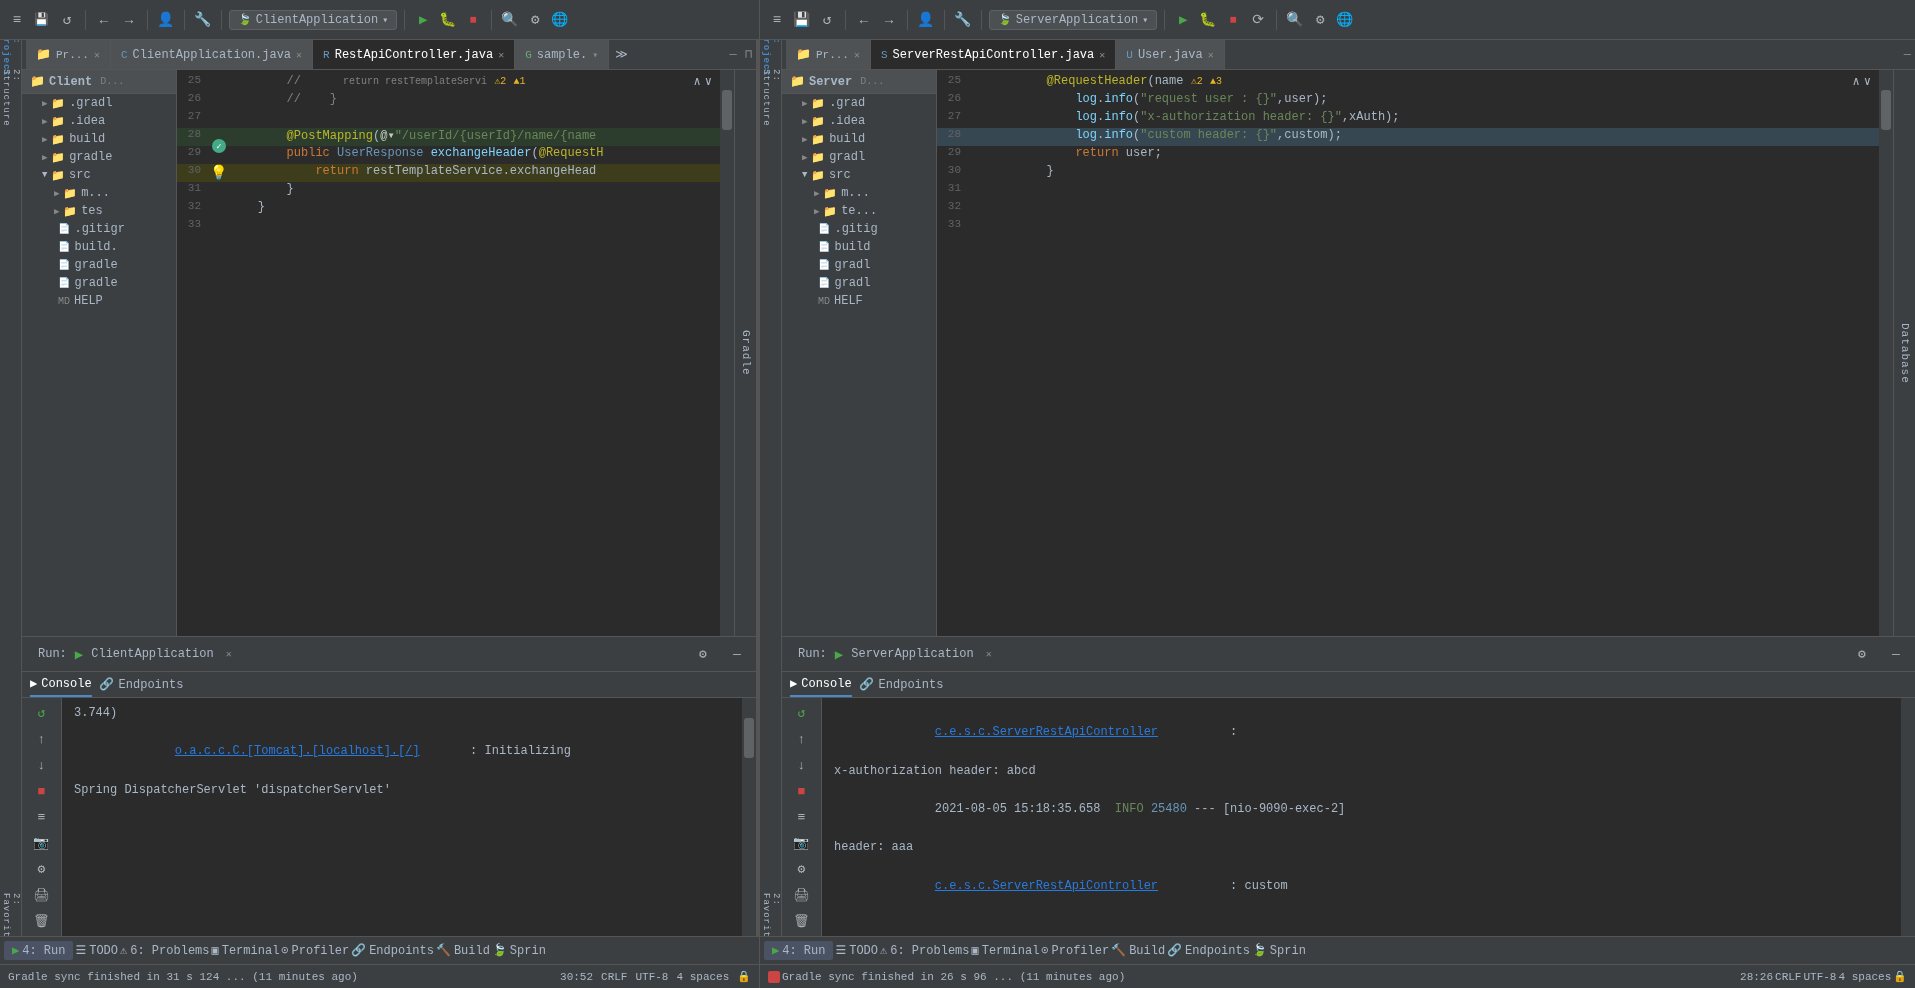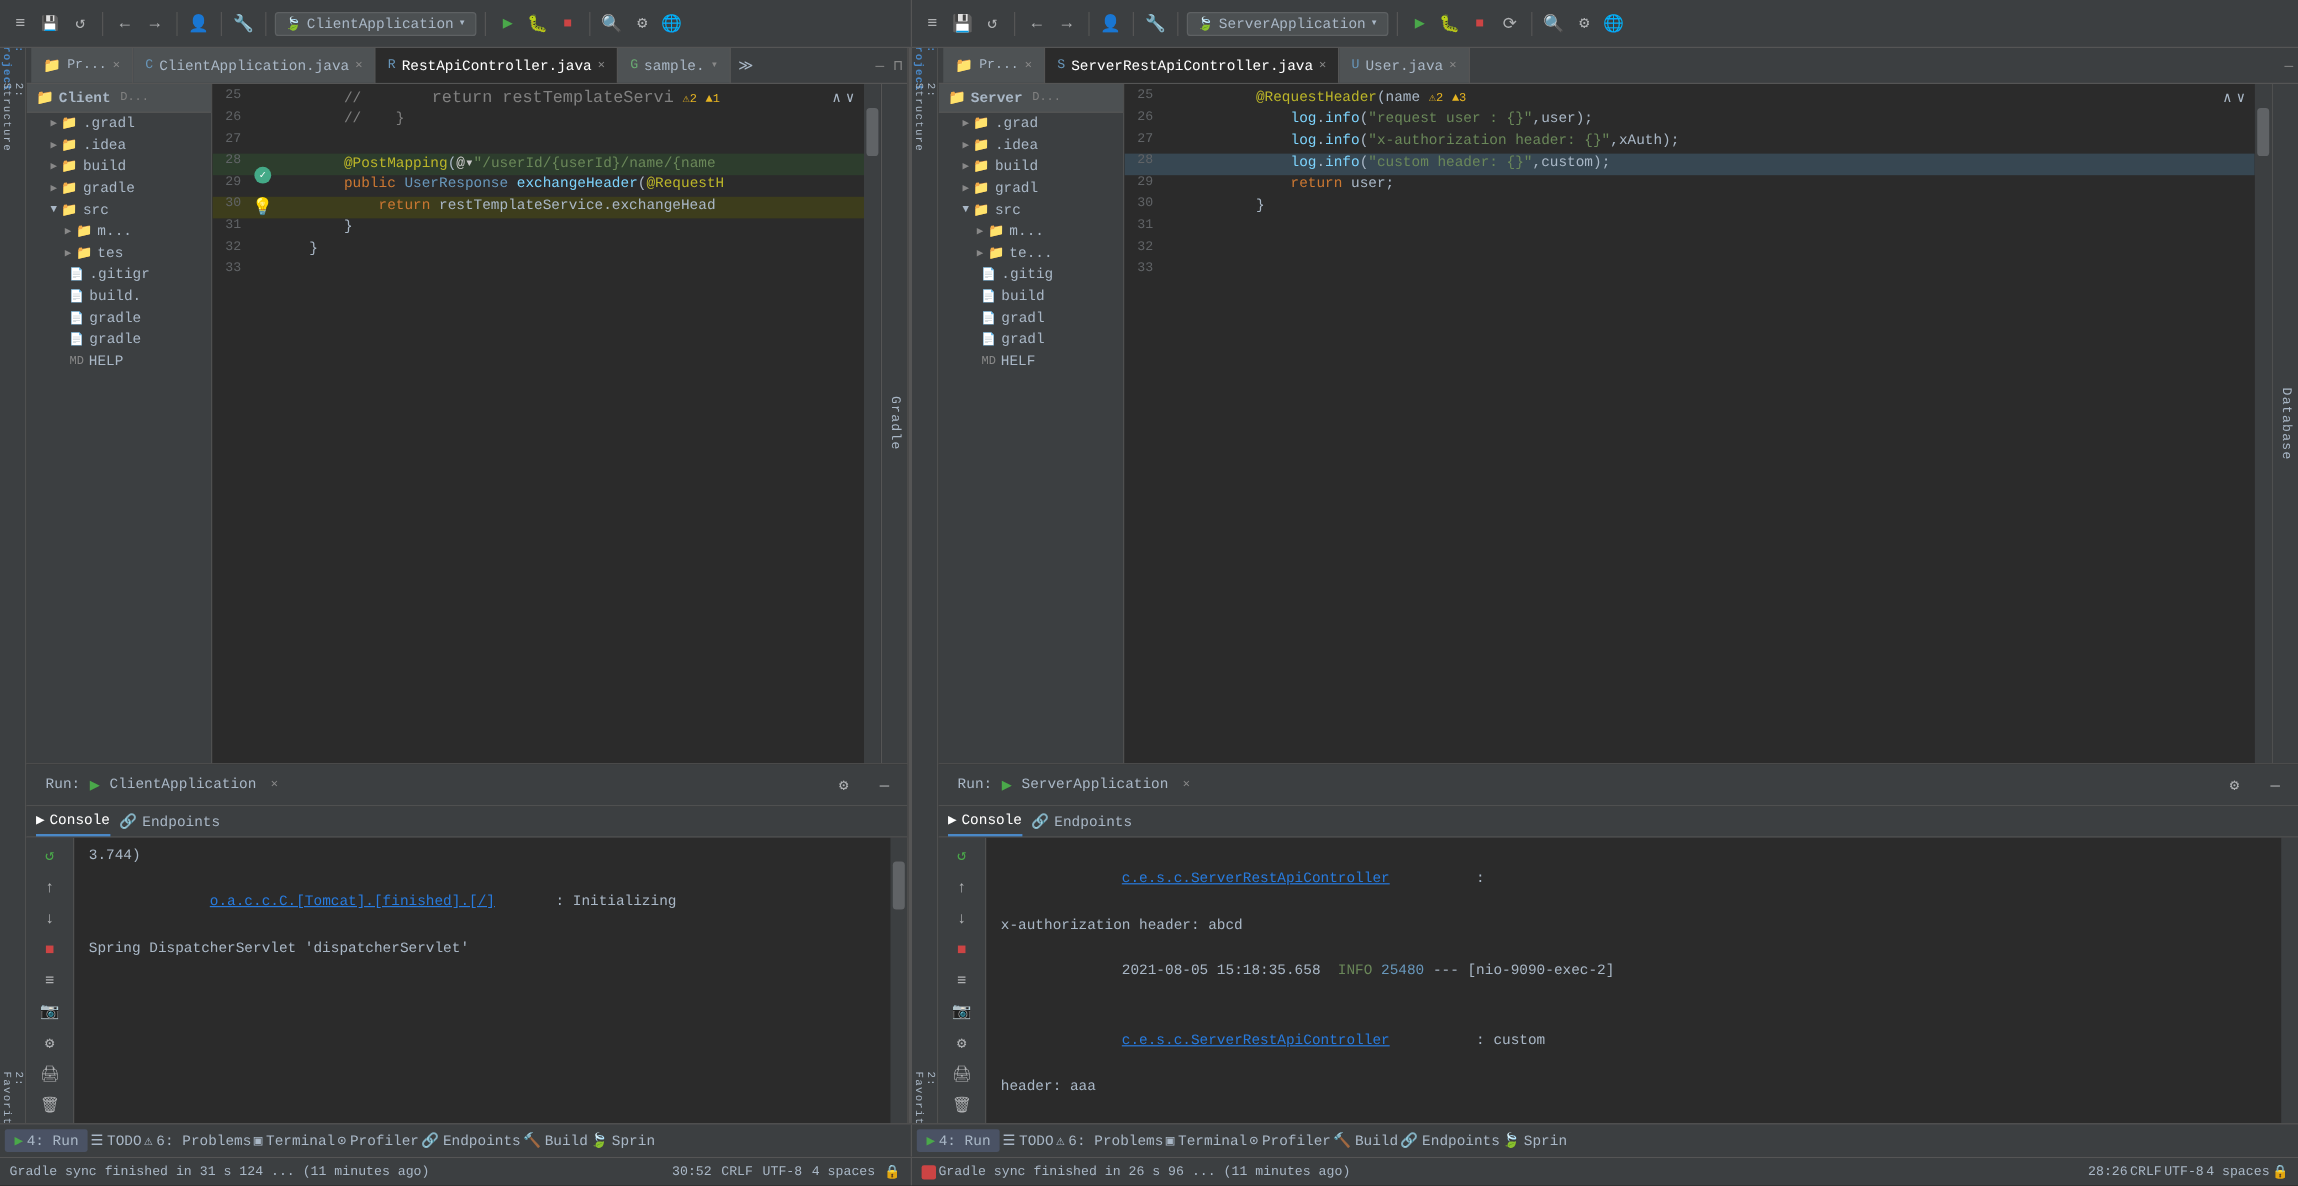--- a/index.html
+++ b/index.html
@@ -168,21 +168,21 @@
     .kw { color: #cc7832; }
     .str { color: #6a8759; }
     .ann { color: #bbb529; }
     .cm { color: #808080; }
     .fn { color: #7dd3fc; }
     .tp { color: #6897bb; }
 
     
     .inline-anno {
       color: #808080;
-      font-size: 14px;
+      font-size: 10px;
     }
     .warn-icon { color: #e6b422; font-size: 10px; }
     .hint-icon { color: #e6b422; font-size: 14px; }
 
     
     .scrollbar-track {
       width: 14px;
       background: #3c3f41;
       flex-shrink: 0;
       position: relative;
@@ -602,21 +602,21 @@
             <div class="bottom-toolbar-icon">≡</div>
             <div class="bottom-toolbar-icon">📷</div>
             <div class="bottom-toolbar-icon">⚙</div>
             <div class="bottom-toolbar-icon">🖨</div>
             <div class="bottom-toolbar-icon">🗑</div>
           </div>
 
           <div class="console-content">
             <div class="console-line console-normal">3.744)</div>
             <div class="console-line">
-              <span class="console-link">o.a.c.c.C.[Tomcat].[finished].[/]</span><span class="console-normal">       : Initializing</span>
+              <span class="console-link">o.a.c.c.C.[Tomcat].[localhost].[/]</span><span class="console-normal">       : Initializing</span>
             </div>
             <div class="console-line console-normal">Spring DispatcherServlet 'dispatcherServlet'</div>
             <div class="console-line">
               
             </div>
           </div>
 
           <div class="bottom-scrollbar">
             <div style="background:#606366; width:10px; height:40px; margin:0 auto; border-radius:3px; margin-top:20px;"></div>
           </div>
@@ -835,24 +835,24 @@
           </div>
 
           <div class="console-content">
             <div class="console-line">
               <span class="console-link">c.e.s.c.ServerRestApiController</span><span class="console-normal">          :</span>
             </div>
             <div class="console-line console-normal">x-authorization header: abcd</div>
             <div class="console-line">
               <span class="console-normal">2021-08-05 15:18:35.658  </span><span class="console-info">INFO</span><span class="console-normal"> </span><span class="console-num">25480</span><span class="console-normal"> --- [nio-9090-exec-2]</span>
             </div>
+            <div class="console-line console-normal">header: aaa</div>
             <div class="console-line">
               <span class="console-link">c.e.s.c.ServerRestApiController</span><span class="console-normal">          : custom</span>
             </div>
-            <div class="console-line console-normal">header: aaa</div>
           </div>
 
           <div class="bottom-scrollbar"></div>
         </div>
       </div>
     </div>
 
   </div>
 
   <div style="display:flex; flex-direction:column;">

